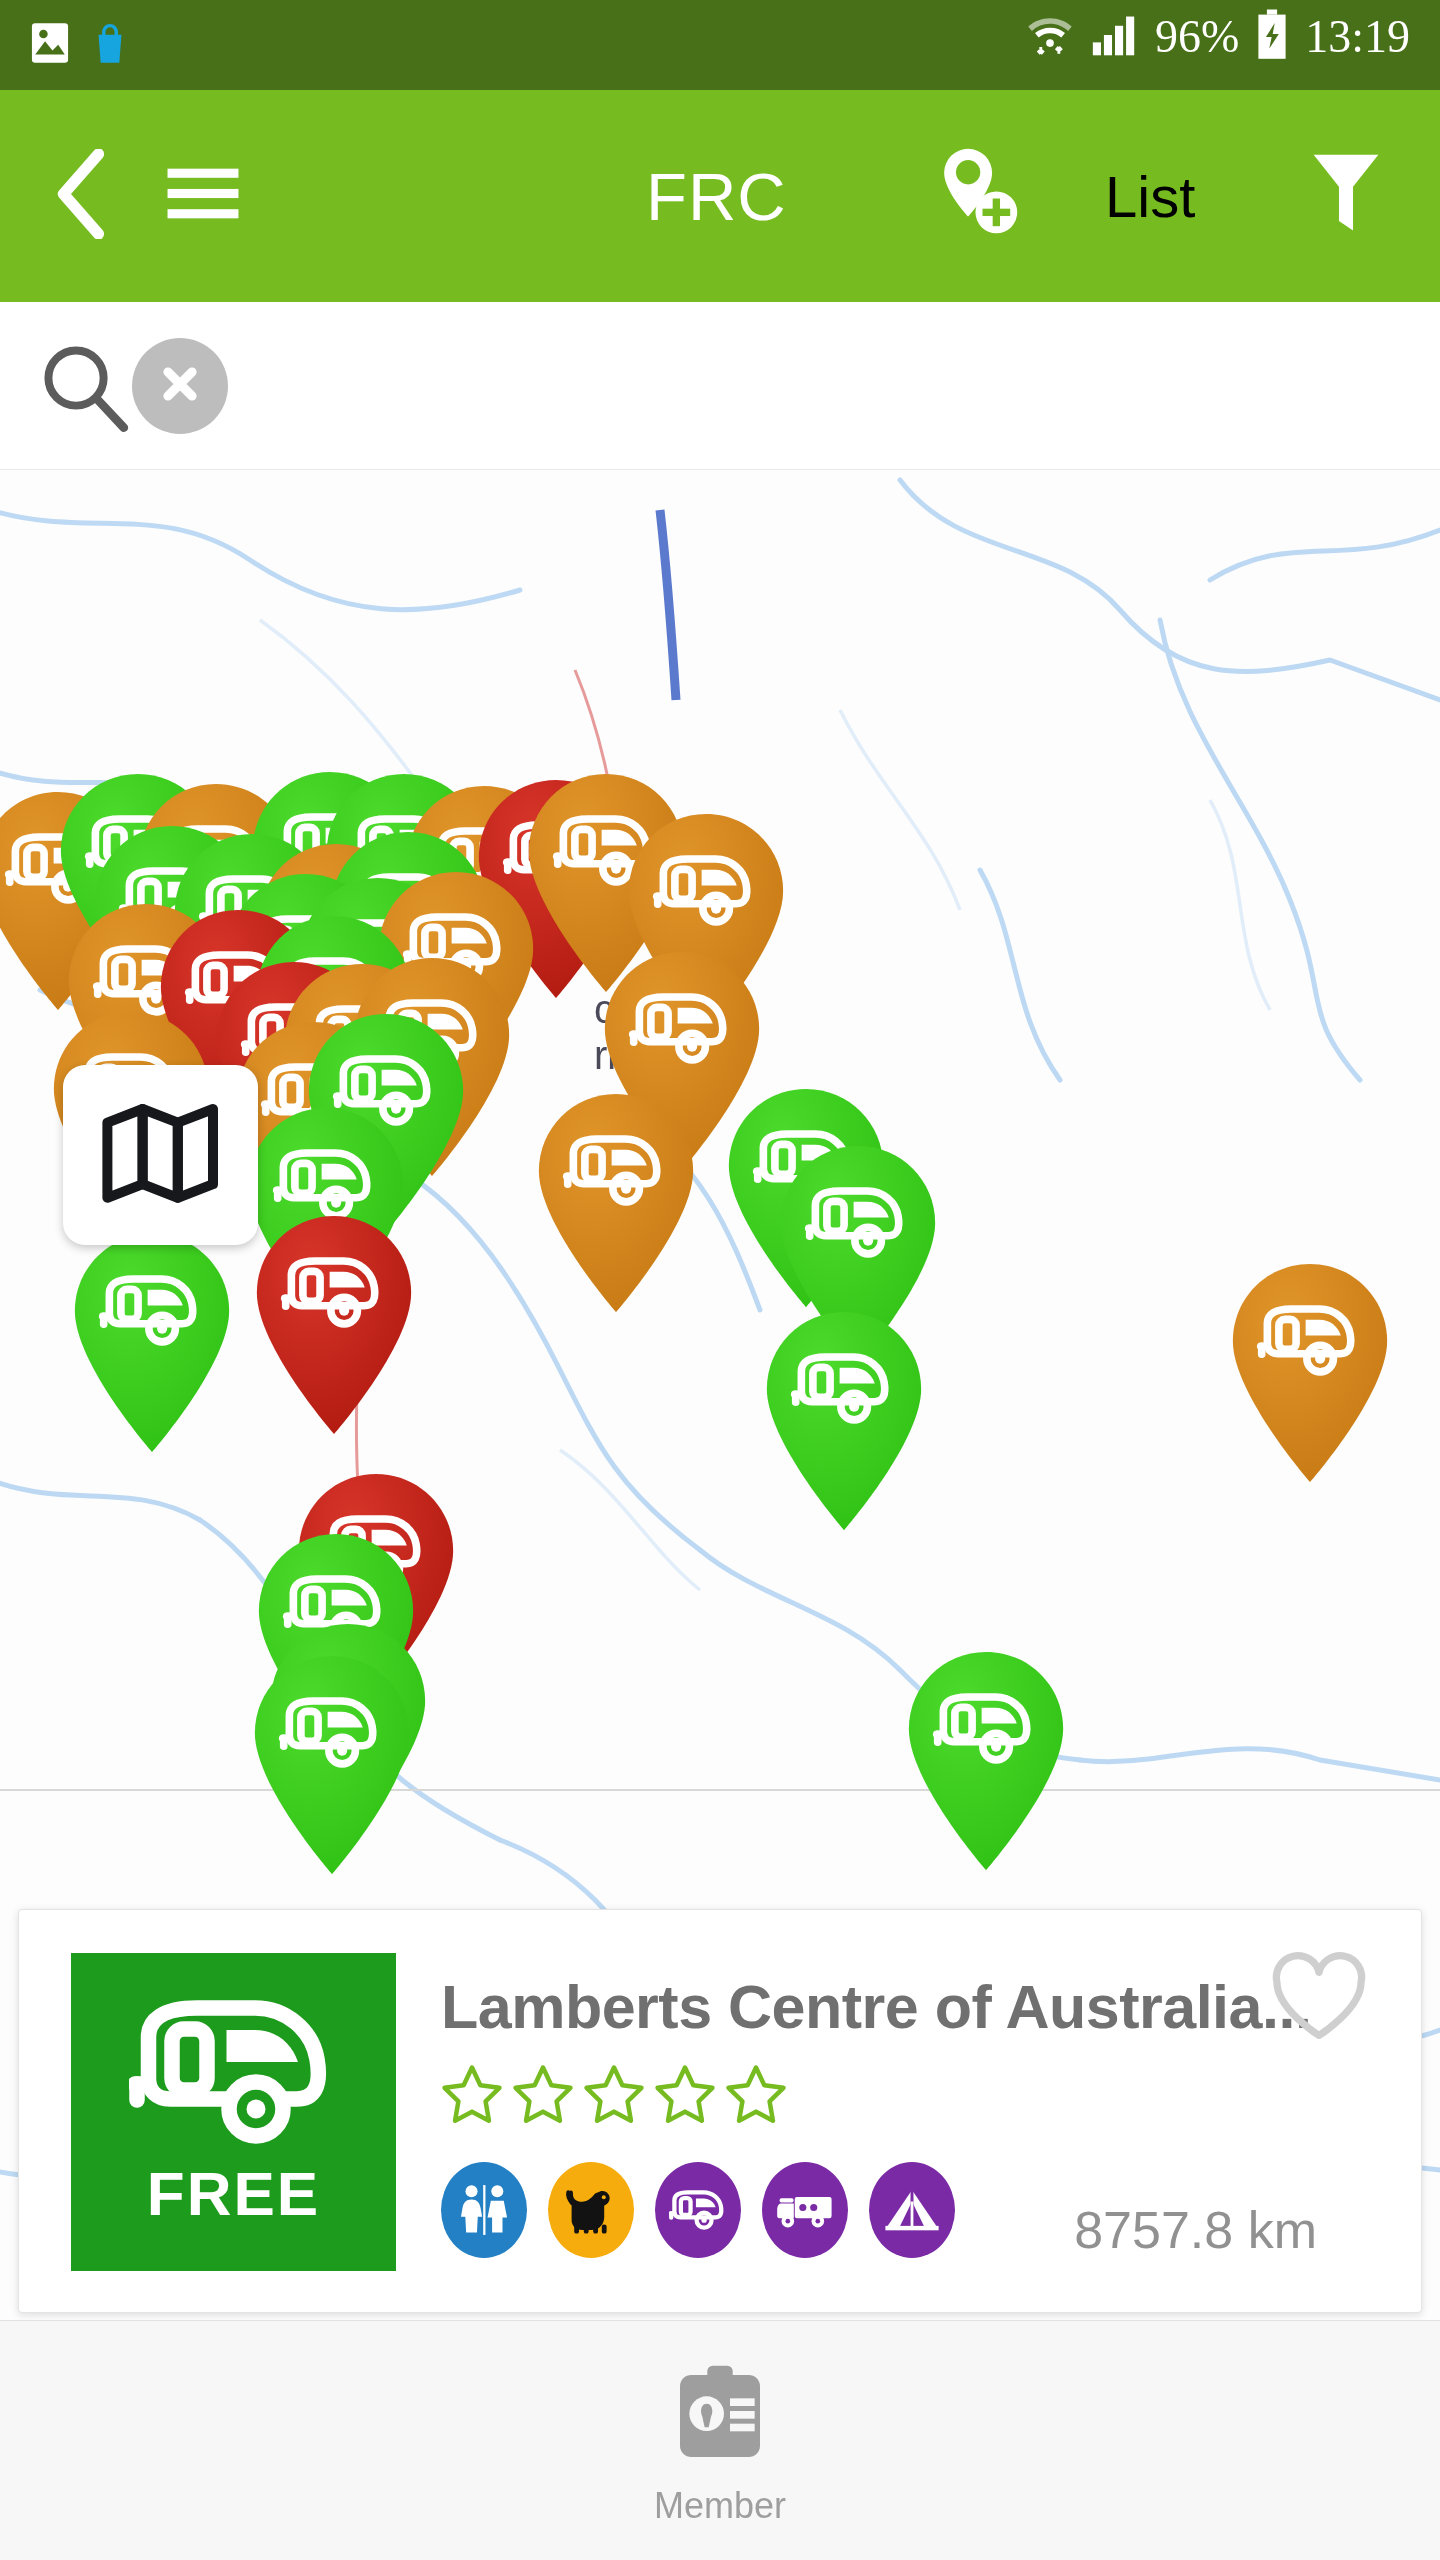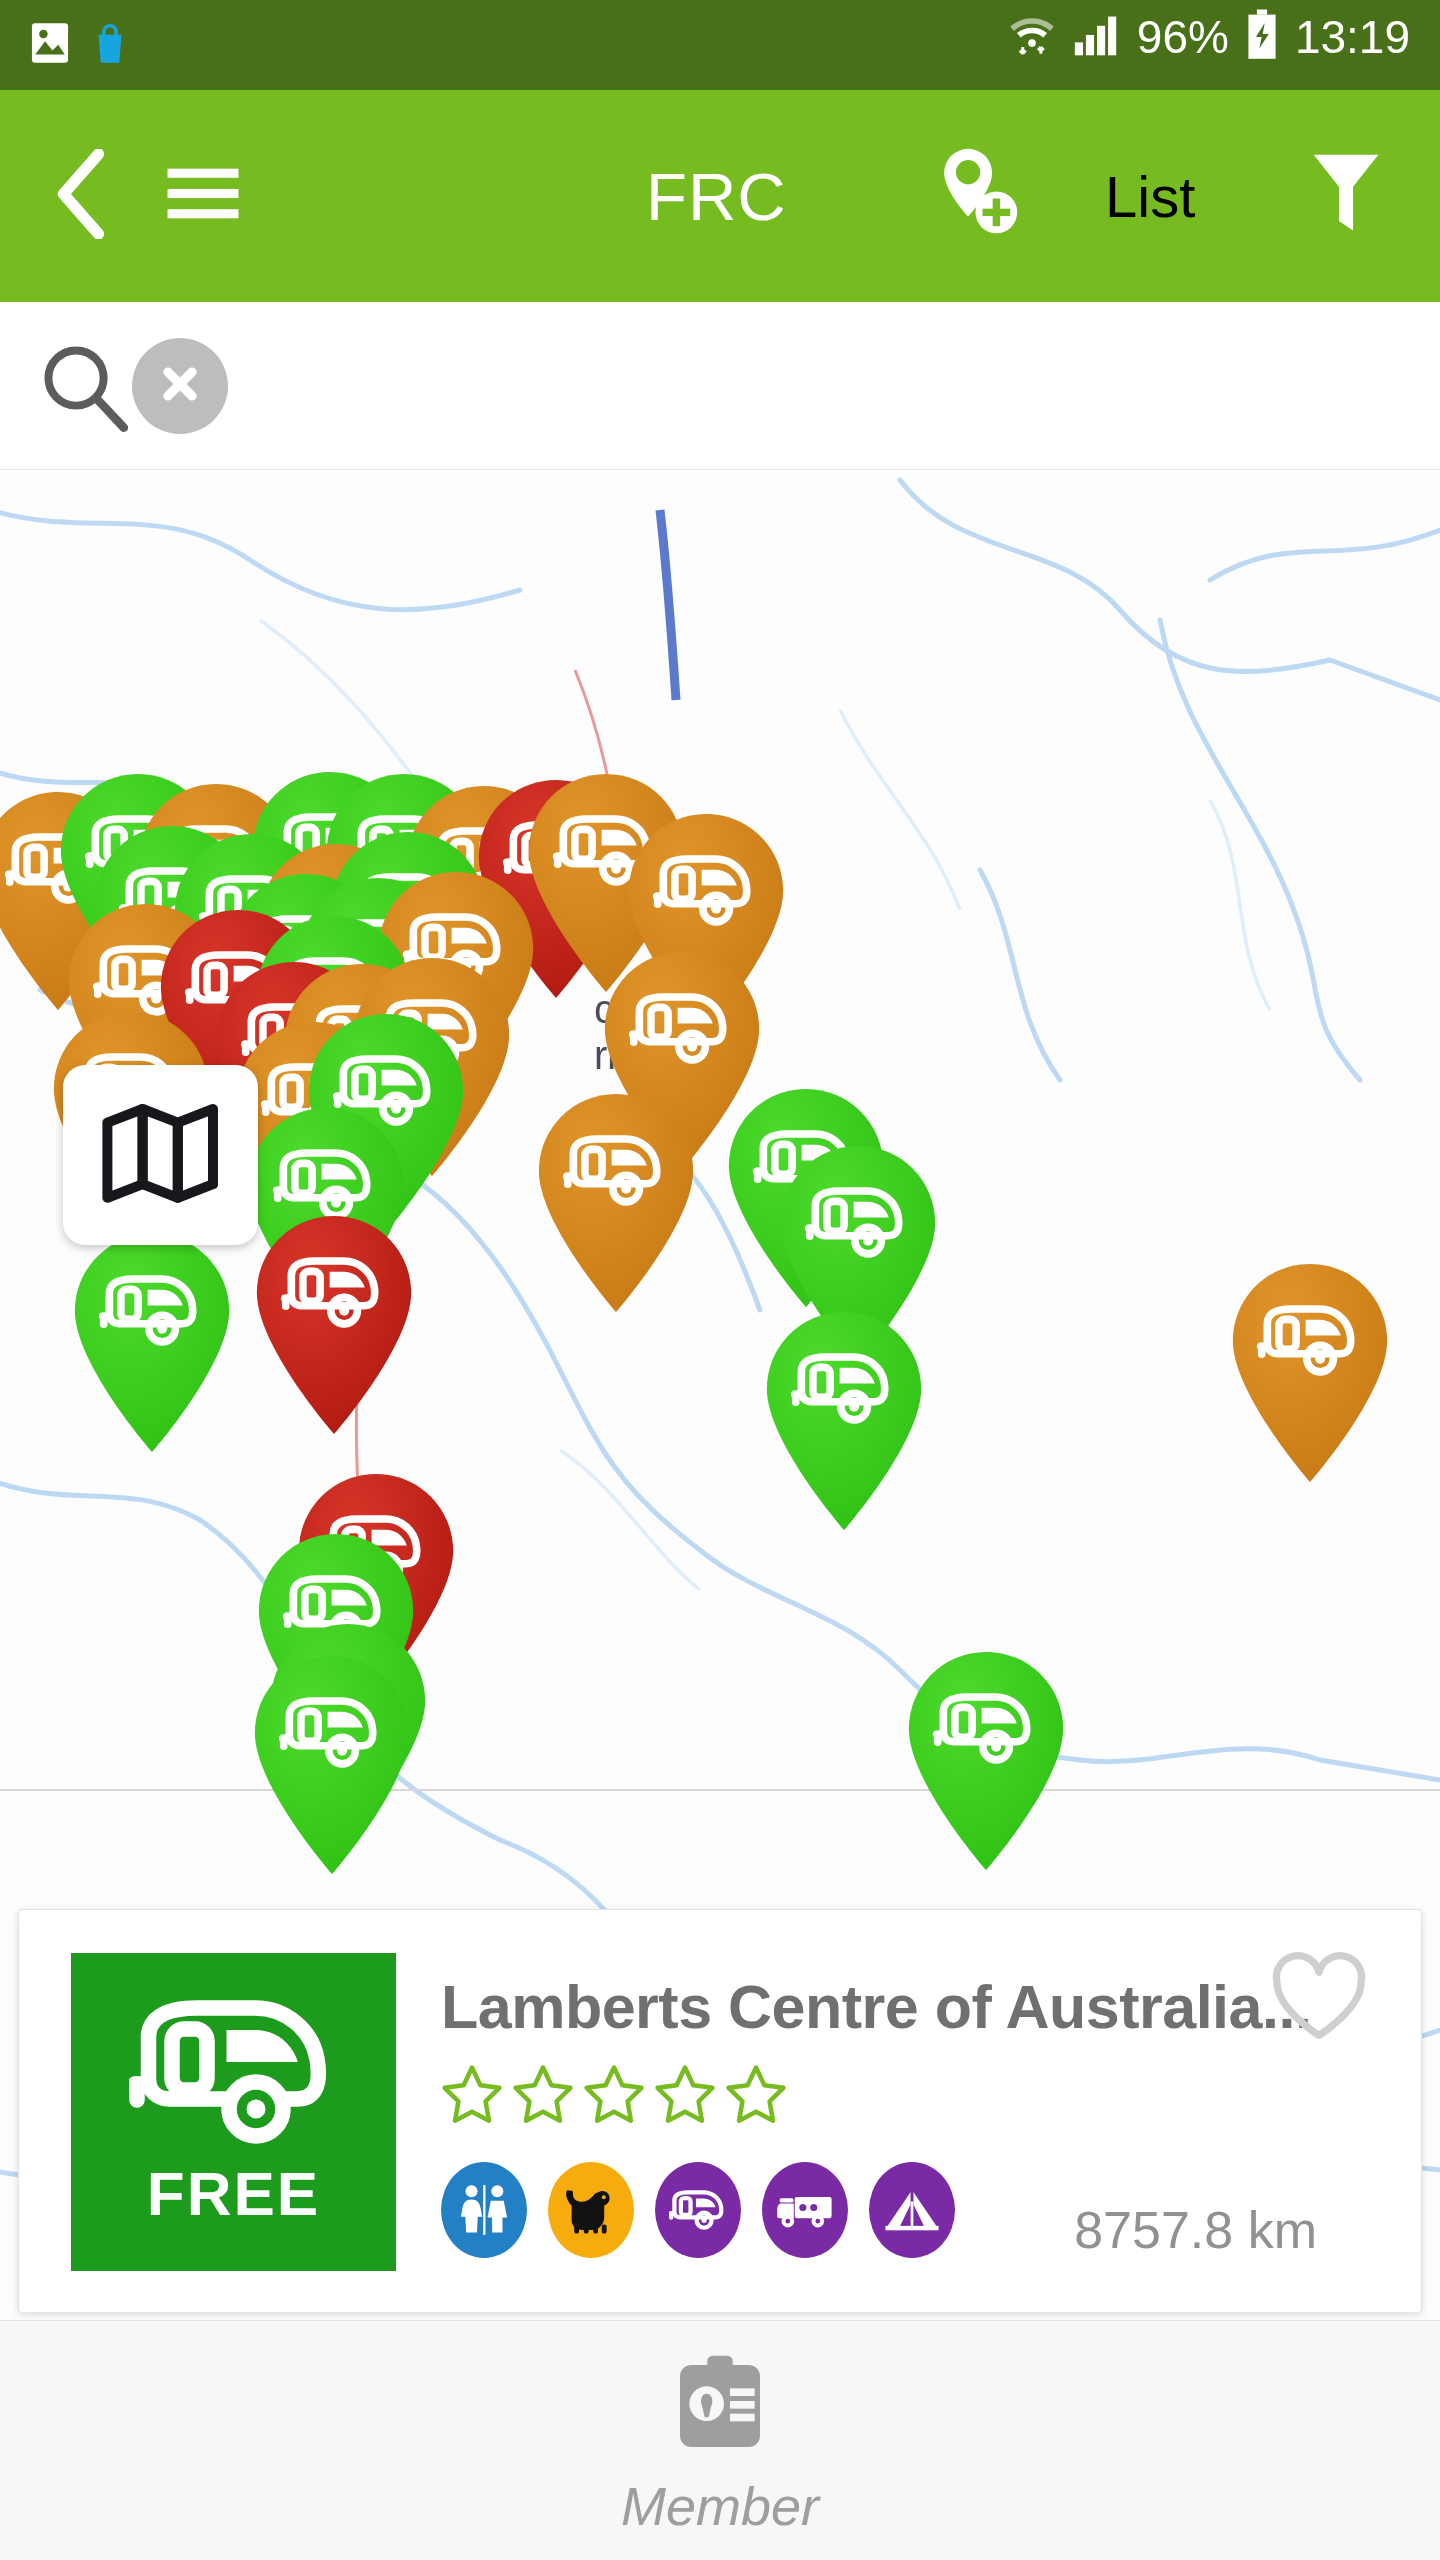--- a/index.html
+++ b/index.html
@@ -15,21 +15,21 @@
   .statusbar {
     height:90px; width:100%;
     background:#477018;
     display:flex; align-items:center;
     padding:0 30px;
     position:relative;
   }
   .sb-left { display:flex; align-items:center; gap:22px; }
   .sb-right {
     position:absolute; right:30px; top:0; height:74px;
-    display:flex; align-items:center; gap:16px;
+    display:flex; align-items:center; gap:16px;font-family:Liberation Serif, serif;
   }
   .sb-text {
     color:#ffffff; font-size:46px; font-weight:400;
     letter-spacing:0px; line-height:1;
   }
 
   
   .appbar {
     height:212px; width:100%;
     background:#76bc21;
@@ -172,21 +172,21 @@
     display:flex;
     z-index:80;
   }
   .nav-item {
     flex:1;
     display:flex; flex-direction:column;
     align-items:center; justify-content:center;
     gap:18px;
     padding-top:8px;
   }
-  .nav-label { font-size:54px;font-style:italic; }
+  .nav-label { font-size:36px; }
   .nav-label.inactive { color:#9e9e9e; }
   .nav-label.active { color:#76bc21; }
   .nav-notch {
     position:absolute;
     left:50%; transform:translateX(-50%);
     top:-55px;
     width:300px; height:110px;
     background:#f7f7f7;
     border-radius:150px 150px 0 0;
     border-top:1px solid #e2e2e2;

